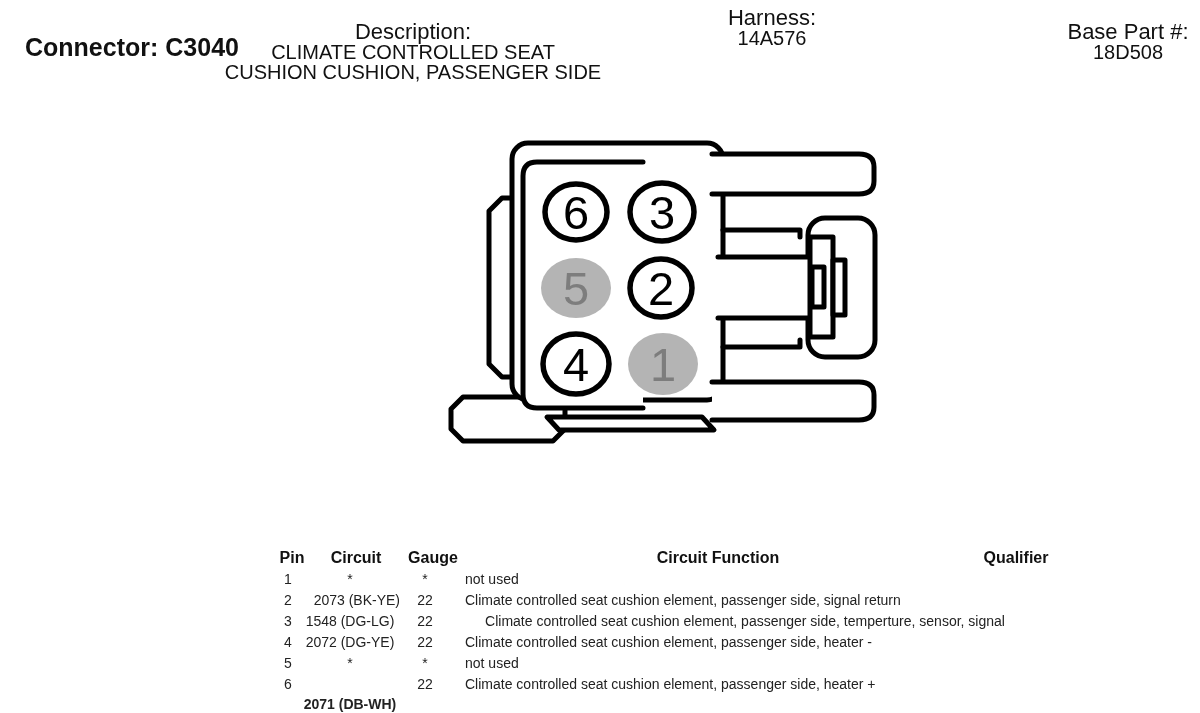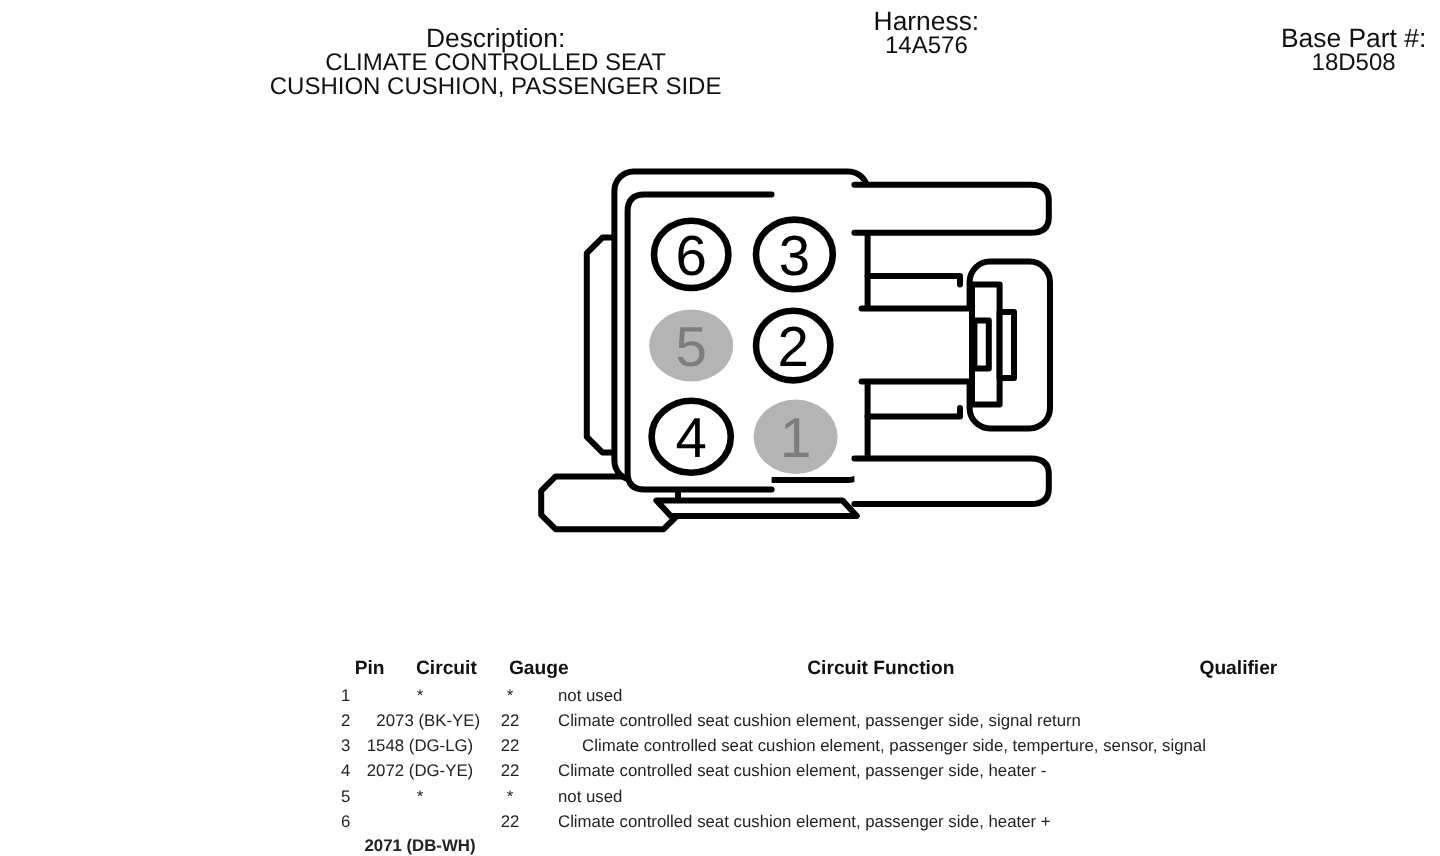--- a/index.html
+++ b/index.html
@@ -12,30 +12,31 @@
   #connector-title{position:absolute;left:25px;top:33px;font-size:25px;font-weight:bold;white-space:nowrap;}
   #desc-block{position:absolute;left:213px;top:21px;width:400px;text-align:center;}
   #harness-block{position:absolute;left:672px;top:7px;width:200px;text-align:center;}
   #basepart-block{position:absolute;left:1028px;top:21px;width:200px;text-align:center;}
 
   
   #diagram{position:absolute;left:440px;top:130px;width:460px;height:330px;}
   .pin-num{font-family:"Liberation Sans",sans-serif;font-size:47px;}
 
   
-  .th{position:absolute;font-weight:bold;font-size:16px;line-height:19px;text-align:center;color:#111;margin-left:16px;}
+  .th{position:absolute;font-weight:bold;font-size:16px;line-height:19px;text-align:center;color:#111;}
   .cell{position:absolute;font-size:14px;line-height:17px;color:#222;white-space:nowrap;}
   .c-center{text-align:center;}
   .c-left{text-align:left;}
 </style>
 </head>
 <body>
 
 <div id="page">
 
+  <div id="connector-title">Connector: C3040</div>
 
   <div id="desc-block">
     <div class="hdr-label">Description:</div>
     <div class="hdr-value">CLIMATE CONTROLLED SEAT</div>
     <div class="hdr-value">CUSHION CUSHION, PASSENGER SIDE</div>
   </div>
 
   <div id="harness-block">
     <div class="hdr-label">Harness:</div>
     <div class="hdr-value">14A576</div>

